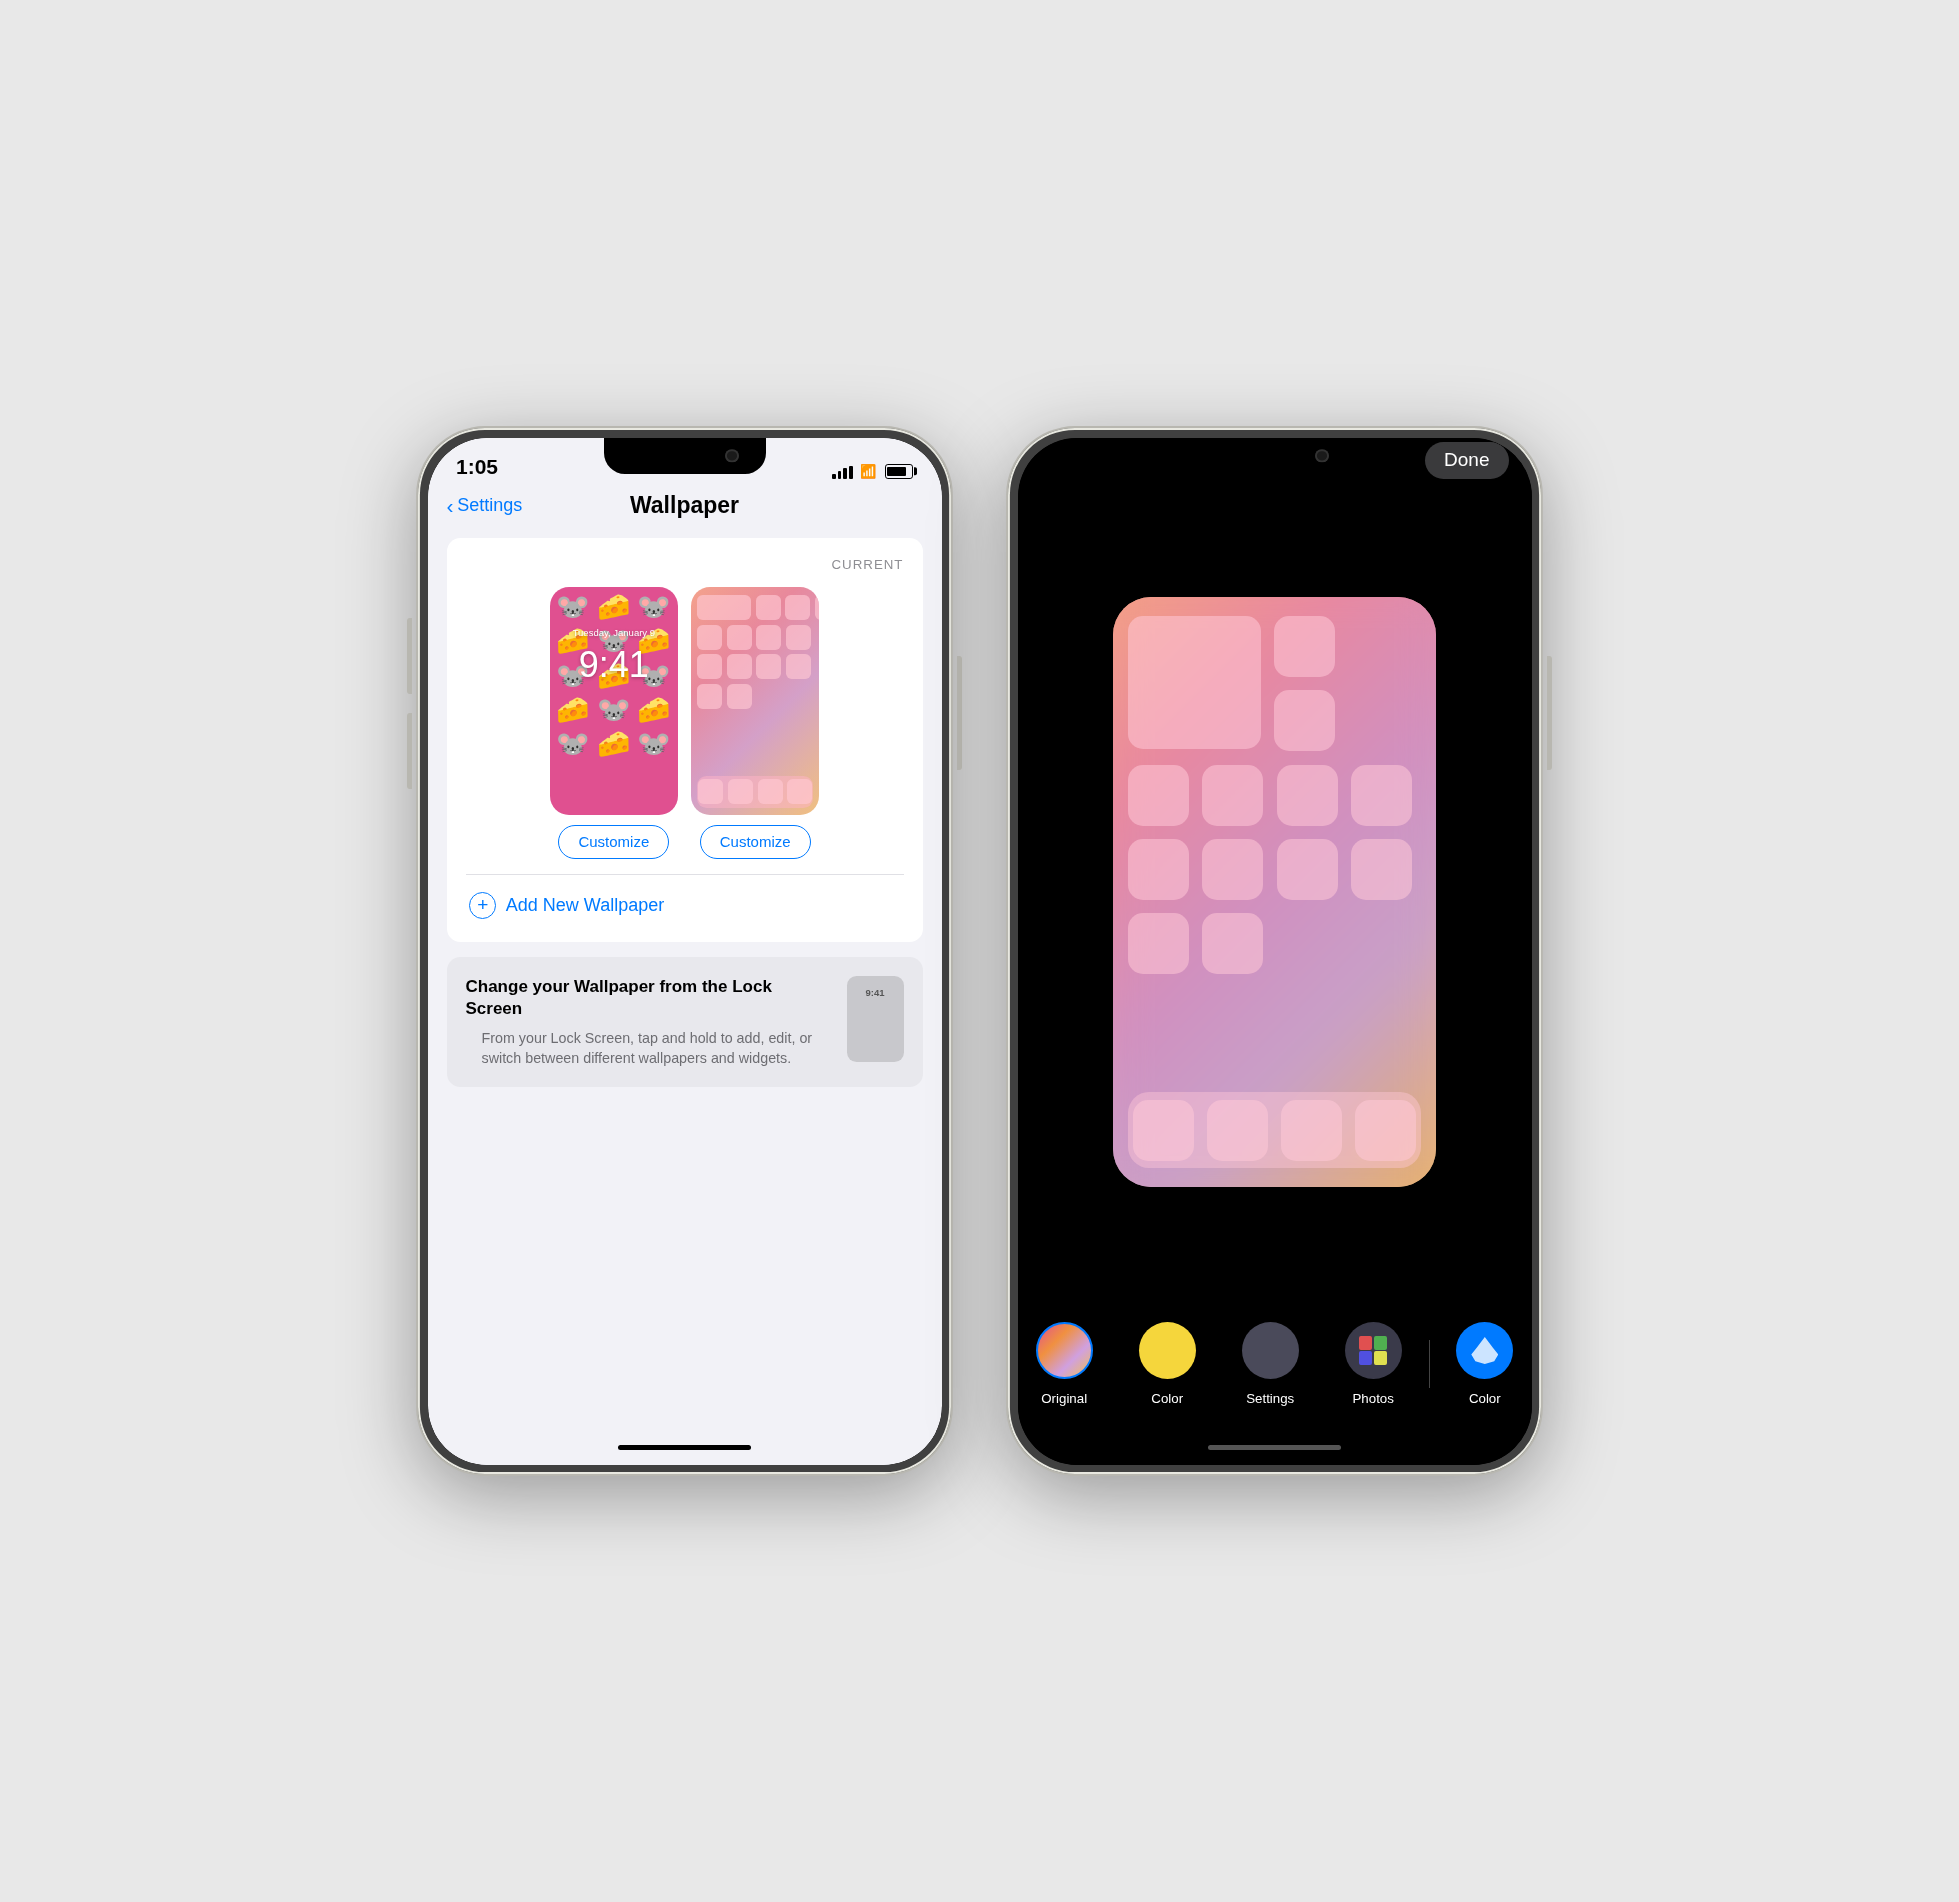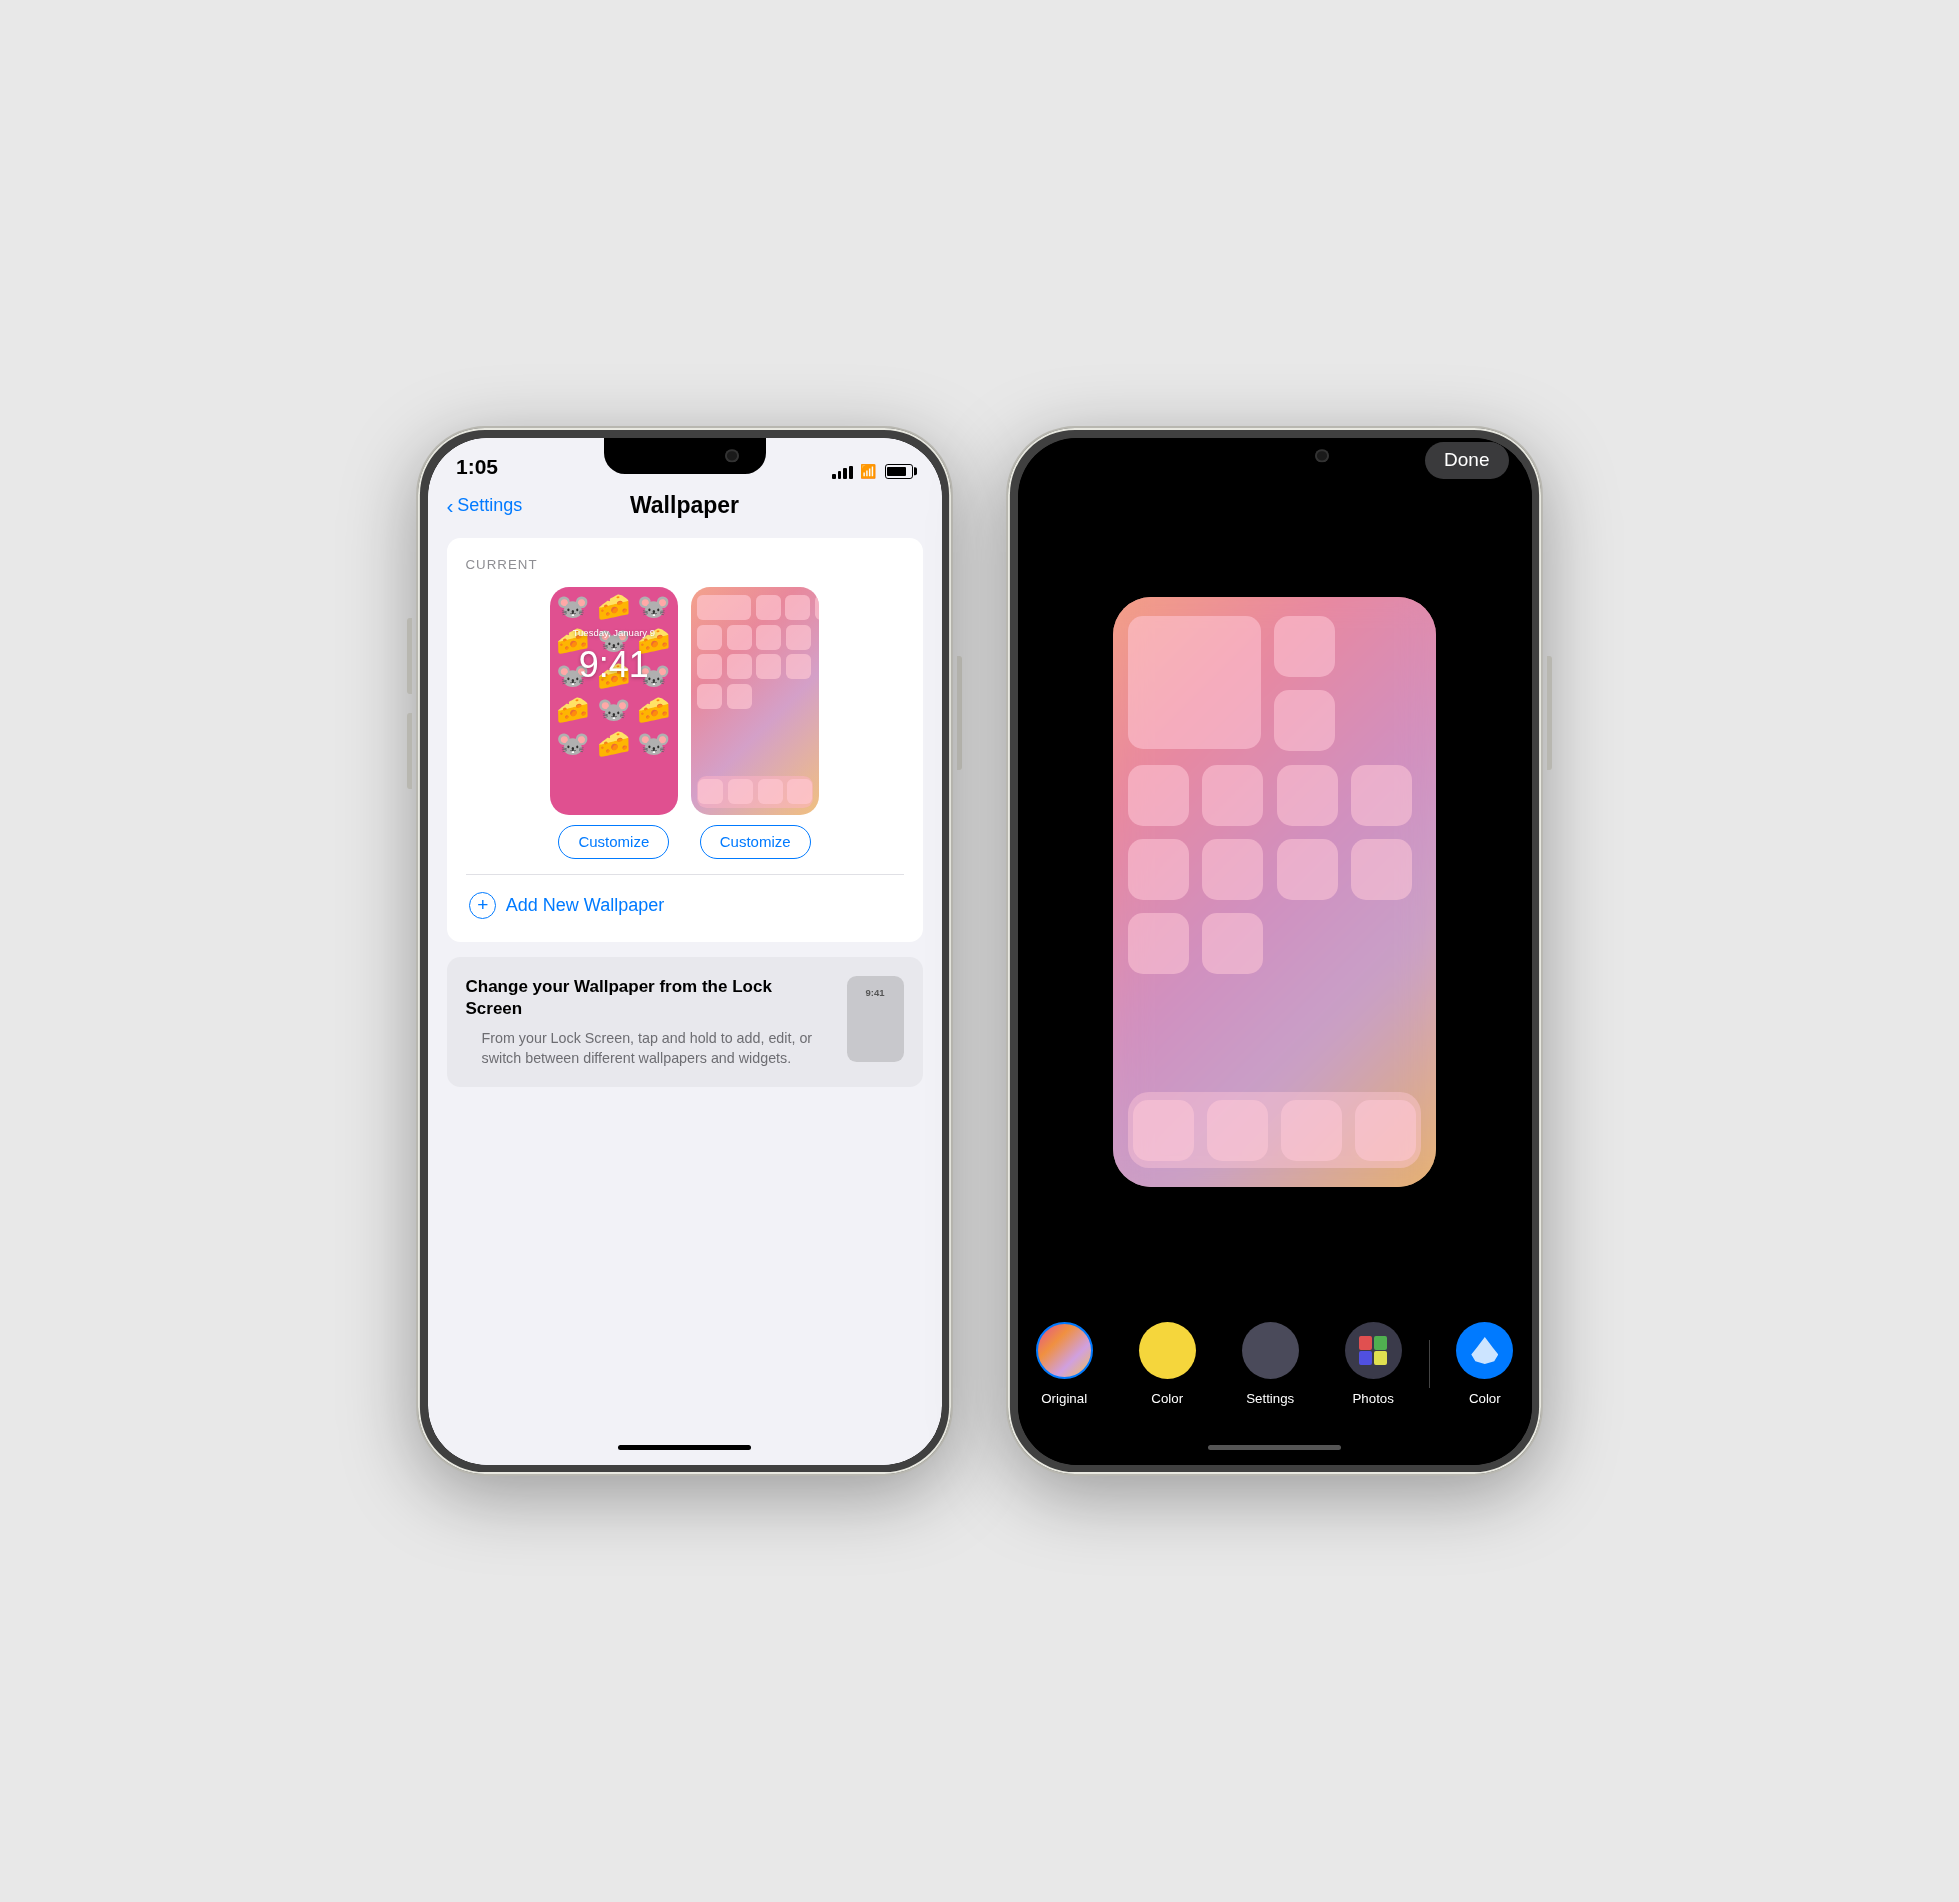--- a/index.html
+++ b/index.html
@@ -183,21 +183,21 @@
 
     
     .wallpaper-card {
       margin: 0 19px 15px;
       background: #fff;
       border-radius: 13.3px;
       padding: 19px;
     }
 
     .current-label {
-      text-align: left;
+      text-align: right;
       font-size: 13.3px;
       font-weight: 500;
       color: #8e8e93;
       letter-spacing: 1px;
       margin-bottom: 15px;
     }
 
     .wallpaper-previews {
       display: flex;
       gap: 13.3px;

